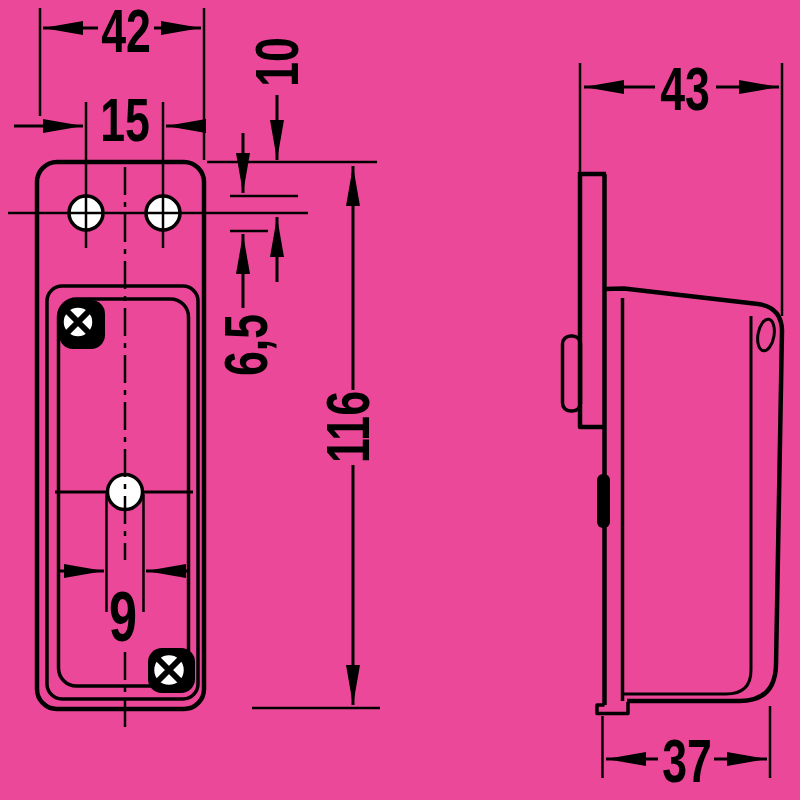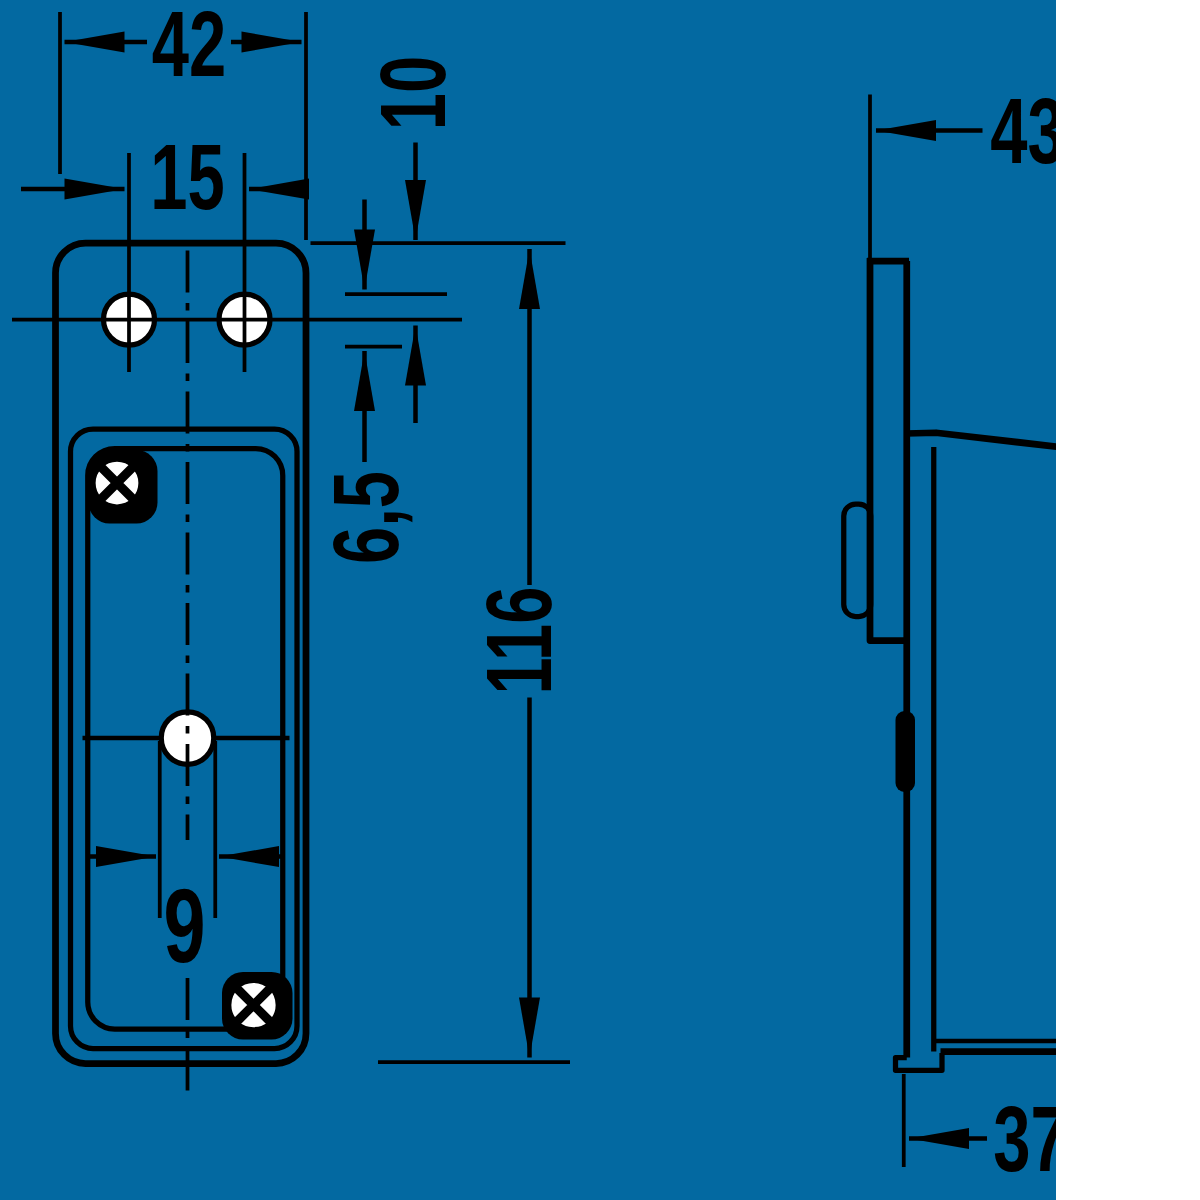--- a/index.html
+++ b/index.html
@@ -1,16 +1,16 @@
 <!DOCTYPE html>
 <html><head>
 <meta charset="utf-8">
 <style>
   html,body{margin:0;padding:0;background:#fff;}
-  .stage{width:704px;height:800px;position:relative;background:#0369a1;overflow:hidden;}
+  .stage{width:800px;height:800px;position:relative;background:#ec4899;overflow:hidden;}
   svg{display:block;}
   .outline{fill:none;stroke:#000;stroke-width:4.5;stroke-linejoin:round;}
   .outline2{fill:none;stroke:#000;stroke-width:3.5;stroke-linejoin:round;}
   .thin{fill:none;stroke:#000;stroke-width:3;}
   .ref{fill:none;stroke:#000;stroke-width:2.5;}
   .dimline{fill:none;stroke:#000;stroke-width:3;}
   .center-dash{fill:none;stroke:#000;stroke-width:2.5;stroke-dasharray:28 7 5 7;}
   .holefill{fill:#fff;stroke:#000;stroke-width:3.5;}
   .pocket{fill:#000;stroke:none;}
   .screwhead{fill:#fff;stroke:#000;stroke-width:3.5;}

